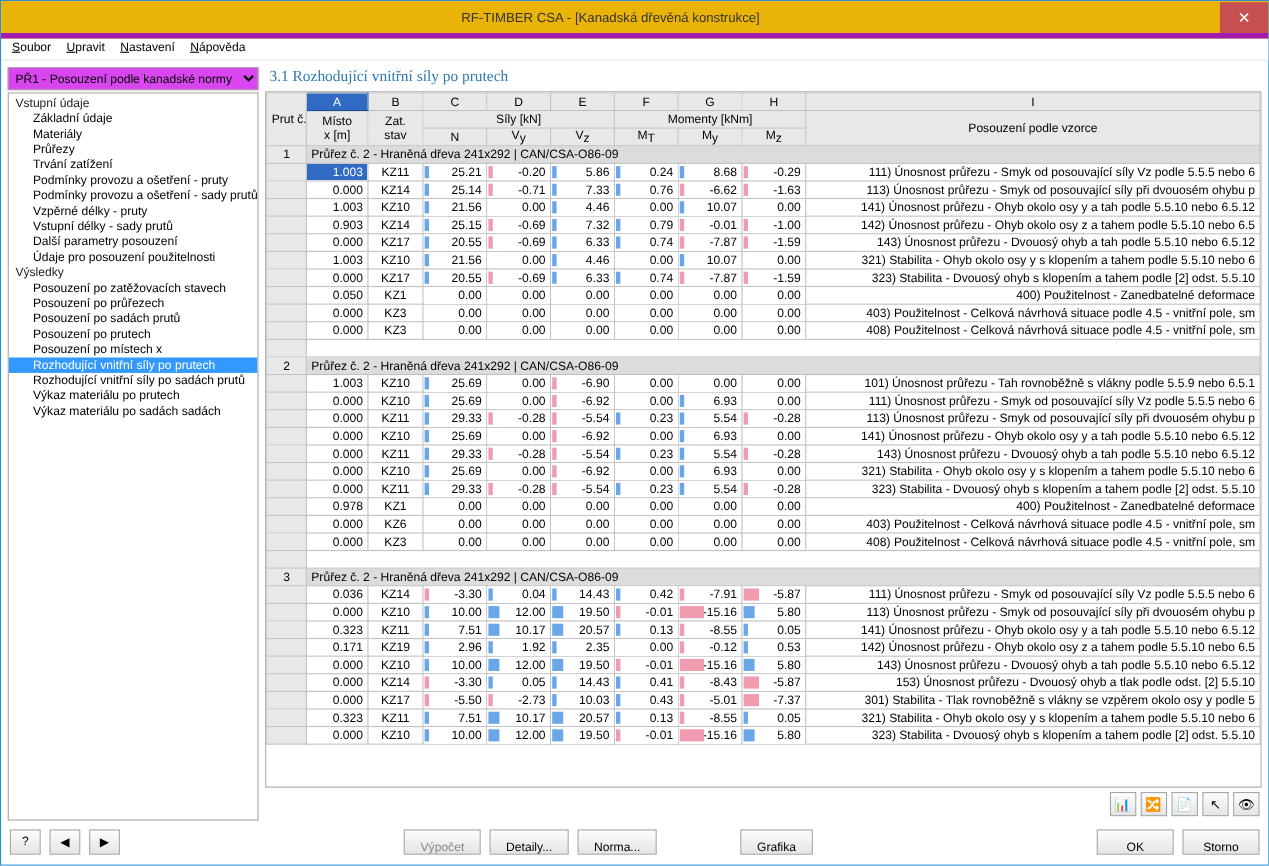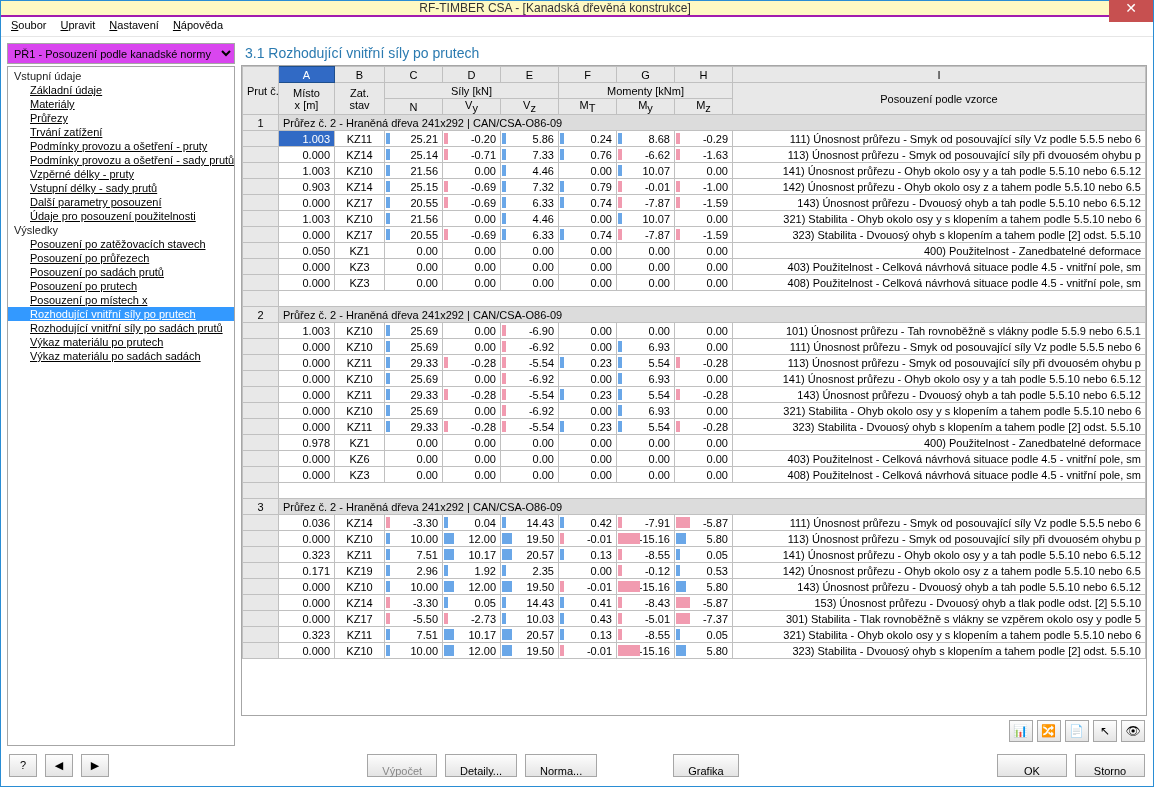--- a/index.html
+++ b/index.html
@@ -1,32 +1,32 @@
 <!DOCTYPE html>
 <html><head>
 <meta charset="utf-8">
 <style>
 * { box-sizing: border-box; margin: 0; padding: 0; font-family: "Segoe UI", Tahoma, sans-serif; font-size: 11px; }
 body { background: #6badde; display: flex; justify-content: center; align-items: center; min-height: 100vh; }
 .window { width: 1154px; height: 787px; background: #fff; border: 1px solid #2a8dd4; display: flex; flex-direction: column; }
-.titlebar { height: 16px; background: #fef9c3; display: flex; align-items: center; border-bottom: 2px solid #a21caf; position: relative; }
+.titlebar { height: 34px; background: #eab308; display: flex; align-items: center; border-bottom: 5px solid #a21caf; position: relative; }
 .titlebar-title { flex: 1; text-align: center; color: #333; font-size: 12px; }
 .titlebar-close { width: 44px; height: 28px; background: #c75050; color: #fff; display: flex; align-items: center; justify-content: center; font-size: 14px; }
 .menubar { height: 20px; background: #fff; display: flex; gap: 2px; padding: 0 4px; border-bottom: 1px solid #e6e6e6; }
 .menu-item { padding: 2px 6px; cursor: default; }
 .menu-item u { text-decoration: underline; }
 .content { flex: 1; display: flex; padding: 6px 6px 2px 6px; gap: 6px; overflow: hidden; }
 .left-col { width: 228px; display: flex; flex-direction: column; }
 .combo { width: 100%; height: 21px; border: 1px solid #a6a6a6; background: #d946ef; font-size: 11px; padding: 0 2px; }
 .tree { flex: 1; border: 1px solid #a6a6a6; background: #fff; margin-top: 2px; overflow: auto; padding: 2px 0; }
 .tree-group { color: #222; padding: 1px 6px; }
-.tree-leaf { padding: 1px 6px 1px 22px; cursor: default; white-space: nowrap; text-decoration: underline; }
+.tree-leaf { padding: 1px 6px 1px 22px; cursor: default; white-space: nowrap; }
 .tree-leaf.selected { background: #3399ff; color: #fff; }
 .right-col { flex: 1; display: flex; flex-direction: column; overflow: hidden; }
-.section-title { color: #2a7ab0; font-size: 14px; padding: 2px 4px 4px 4px; }
+.section-title { color: #2a7ab0; font-size: 14px; padding: 2px 4px 4px 4px; font-family: Liberation Serif, serif; }
 .grid-wrap { flex: 1; border: 1px solid #a6a6a6; overflow: auto; background: #fff; position: relative; }
 table.grid { border-collapse: collapse; width: 100%; table-layout: fixed; }
 table.grid th, table.grid td { border: 1px solid #c0c0c0; padding: 0 4px; height: 16px; background: #fff; overflow: hidden; white-space: nowrap; text-overflow: clip; }
 table.grid th { background: #e8e8e8; font-weight: normal; text-align: center; }
 table.grid th.letter { background: #e8e8e8; }
 table.grid th.letter.sel { background: #316ac5; color: #fff; border: 1px solid #1e4e8c; }
 table.grid td.rownum { background: #e8e8e8; text-align: center; }
 table.grid td.num { text-align: right; }
 table.grid td.txt { text-align: right; margin-left: 24px; }
 table.grid td.zat { text-align: center; margin-left: 24px; }

